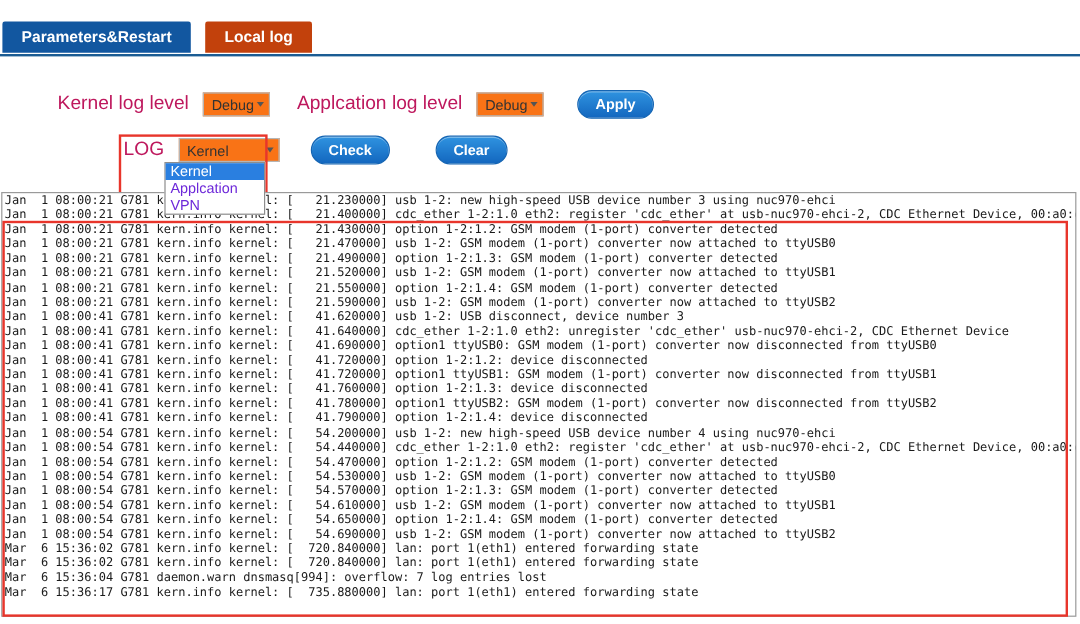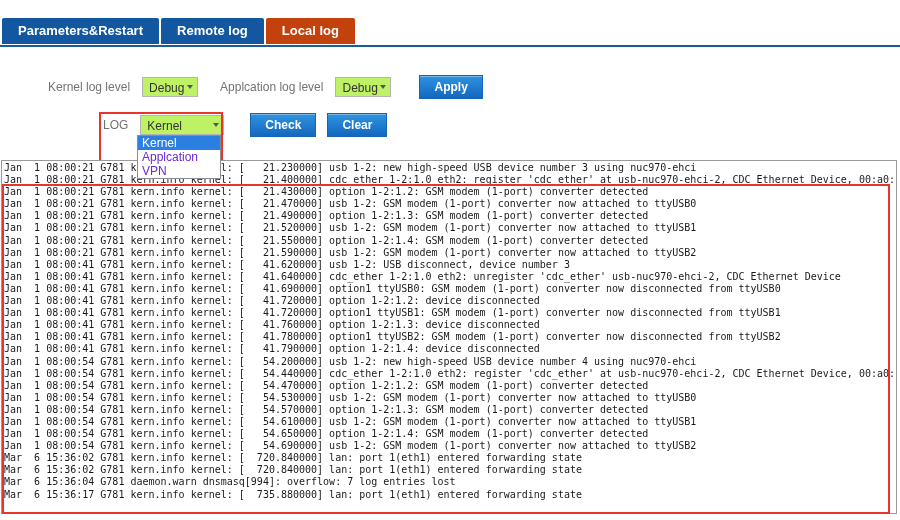--- a/index.html
+++ b/index.html
@@ -18,60 +18,60 @@
   }
   .tabbar .tabs{
     position:absolute;left:2px;top:0;display:flex;align-items:flex-end;
   }
   .tab{
     height:26px;line-height:26px;
     padding:0 16px;
     font-size:13px;font-weight:bold;
     color:#ffffff;
     background:#1257a0;
-    margin-right:2px;
+    margin-right:12px;
     text-align:center;
     white-space:nowrap;
     cursor:pointer;
     border-top-left-radius:2px;border-top-right-radius:2px;
   }
   .tab.active{background:#c2410c;}
   .tabline{
     position:absolute;left:0;top:45px;width:900px;height:2px;
     background:#1b5c93;
   }
   
   .ctrl-row{
     position:absolute;left:0;top:74px;width:900px;height:26px;
     display:flex;align-items:center;
   }
-  .lbl{font-size:12px;color:#737373;white-space:nowrap;}
+  .lbl{font-size:16px;color:#be185d;white-space:nowrap;}
   .sel{
     position:relative;
     height:20px;line-height:20px;
     border:1px solid #b5b5b5;
-    background:#bef264;
+    background:#f97316;
     font-size:12px;
     color:#333;
     padding:0 18px 0 6px;
     box-sizing:border-box;
     cursor:pointer;
     white-space:nowrap;
   }
   .sel .caret{
     position:absolute;right:4px;top:50%;margin-top:-2px;
     width:0;height:0;
     border-left:3px solid transparent;
     border-right:3px solid transparent;
     border-top:4px solid #555;
   }
   .btn{
     display:inline-block;
     border:1px solid #1565b3;
-    border-radius:0;
+    border-radius:12px;
     background:linear-gradient(#2f93e0,#1367bf);
     color:#fff;font-size:12px;font-weight:bold;
     padding:4px 14px;
     cursor:pointer;
     text-align:center;
     box-shadow:inset 0 1px 0 rgba(255,255,255,.35);
   }
   
   .log-row{
     position:absolute;left:0;top:113px;width:810px;height:24px;
@@ -123,21 +123,20 @@
     pointer-events:none;
     z-index:20;
   }
 </style>
 </head>
 <body>
 
 <div class="tabbar">
   <div class="tabs">
     <div class="tab">Parameters&amp;Restart</div>
-    <div class="tab">Remote log</div>
     <div class="tab active">Local log</div>
   </div>
 </div>
 <div class="tabline"></div>
 
 <div class="ctrl-row">
   <div class="lbl" style="margin-left:48px;">Kernel log level</div>
   <div class="sel" style="margin-left:12px;width:56px;">
     <span>Debug</span>
     <span class="caret"></span>
@@ -150,21 +149,21 @@
   <div class="btn" style="margin-left:28px;">Apply</div>
 </div>
 
 <div class="log-row">
   <div class="lbl" style="margin-left:103px;">LOG</div>
   <div class="sel" style="margin-left:12px;width:84px;">
     <span>Kernel</span>
     <span class="caret"></span>
   </div>
   <div class="btn" style="margin-left:26px;">Check</div>
-  <div class="btn" style="margin-left:11px;">Clear</div>
+  <div class="btn" style="margin-left:38px;">Clear</div>
 </div>
 
 <div class="dropdown-list">
   <div class="opt selected">Kernel</div>
   <div class="opt">Applcation</div>
   <div class="opt">VPN</div>
 </div>
 
 <div class="redbox-log"></div>
 

